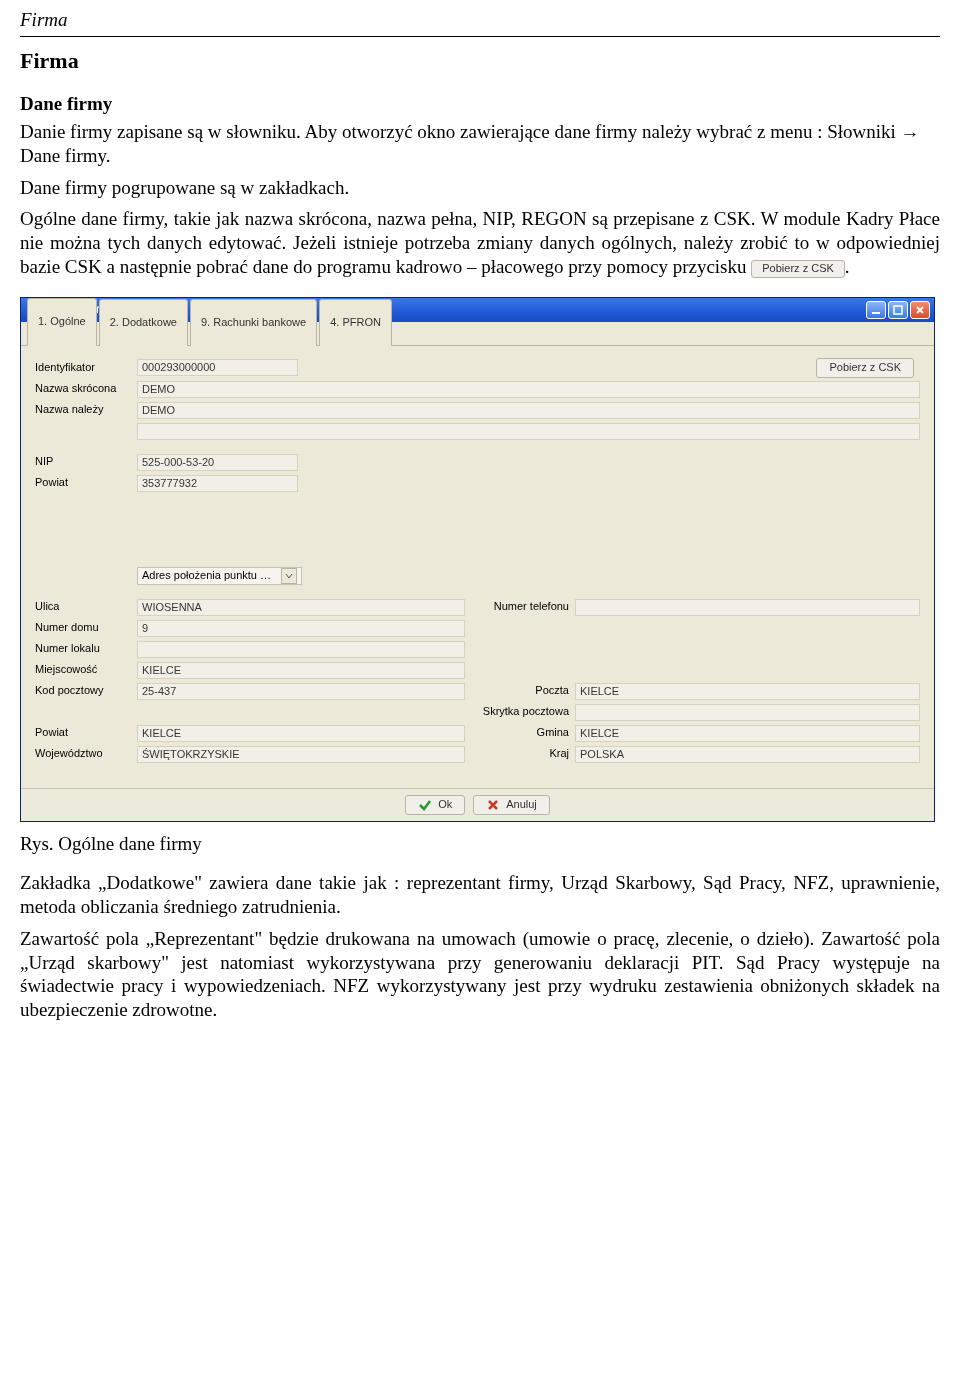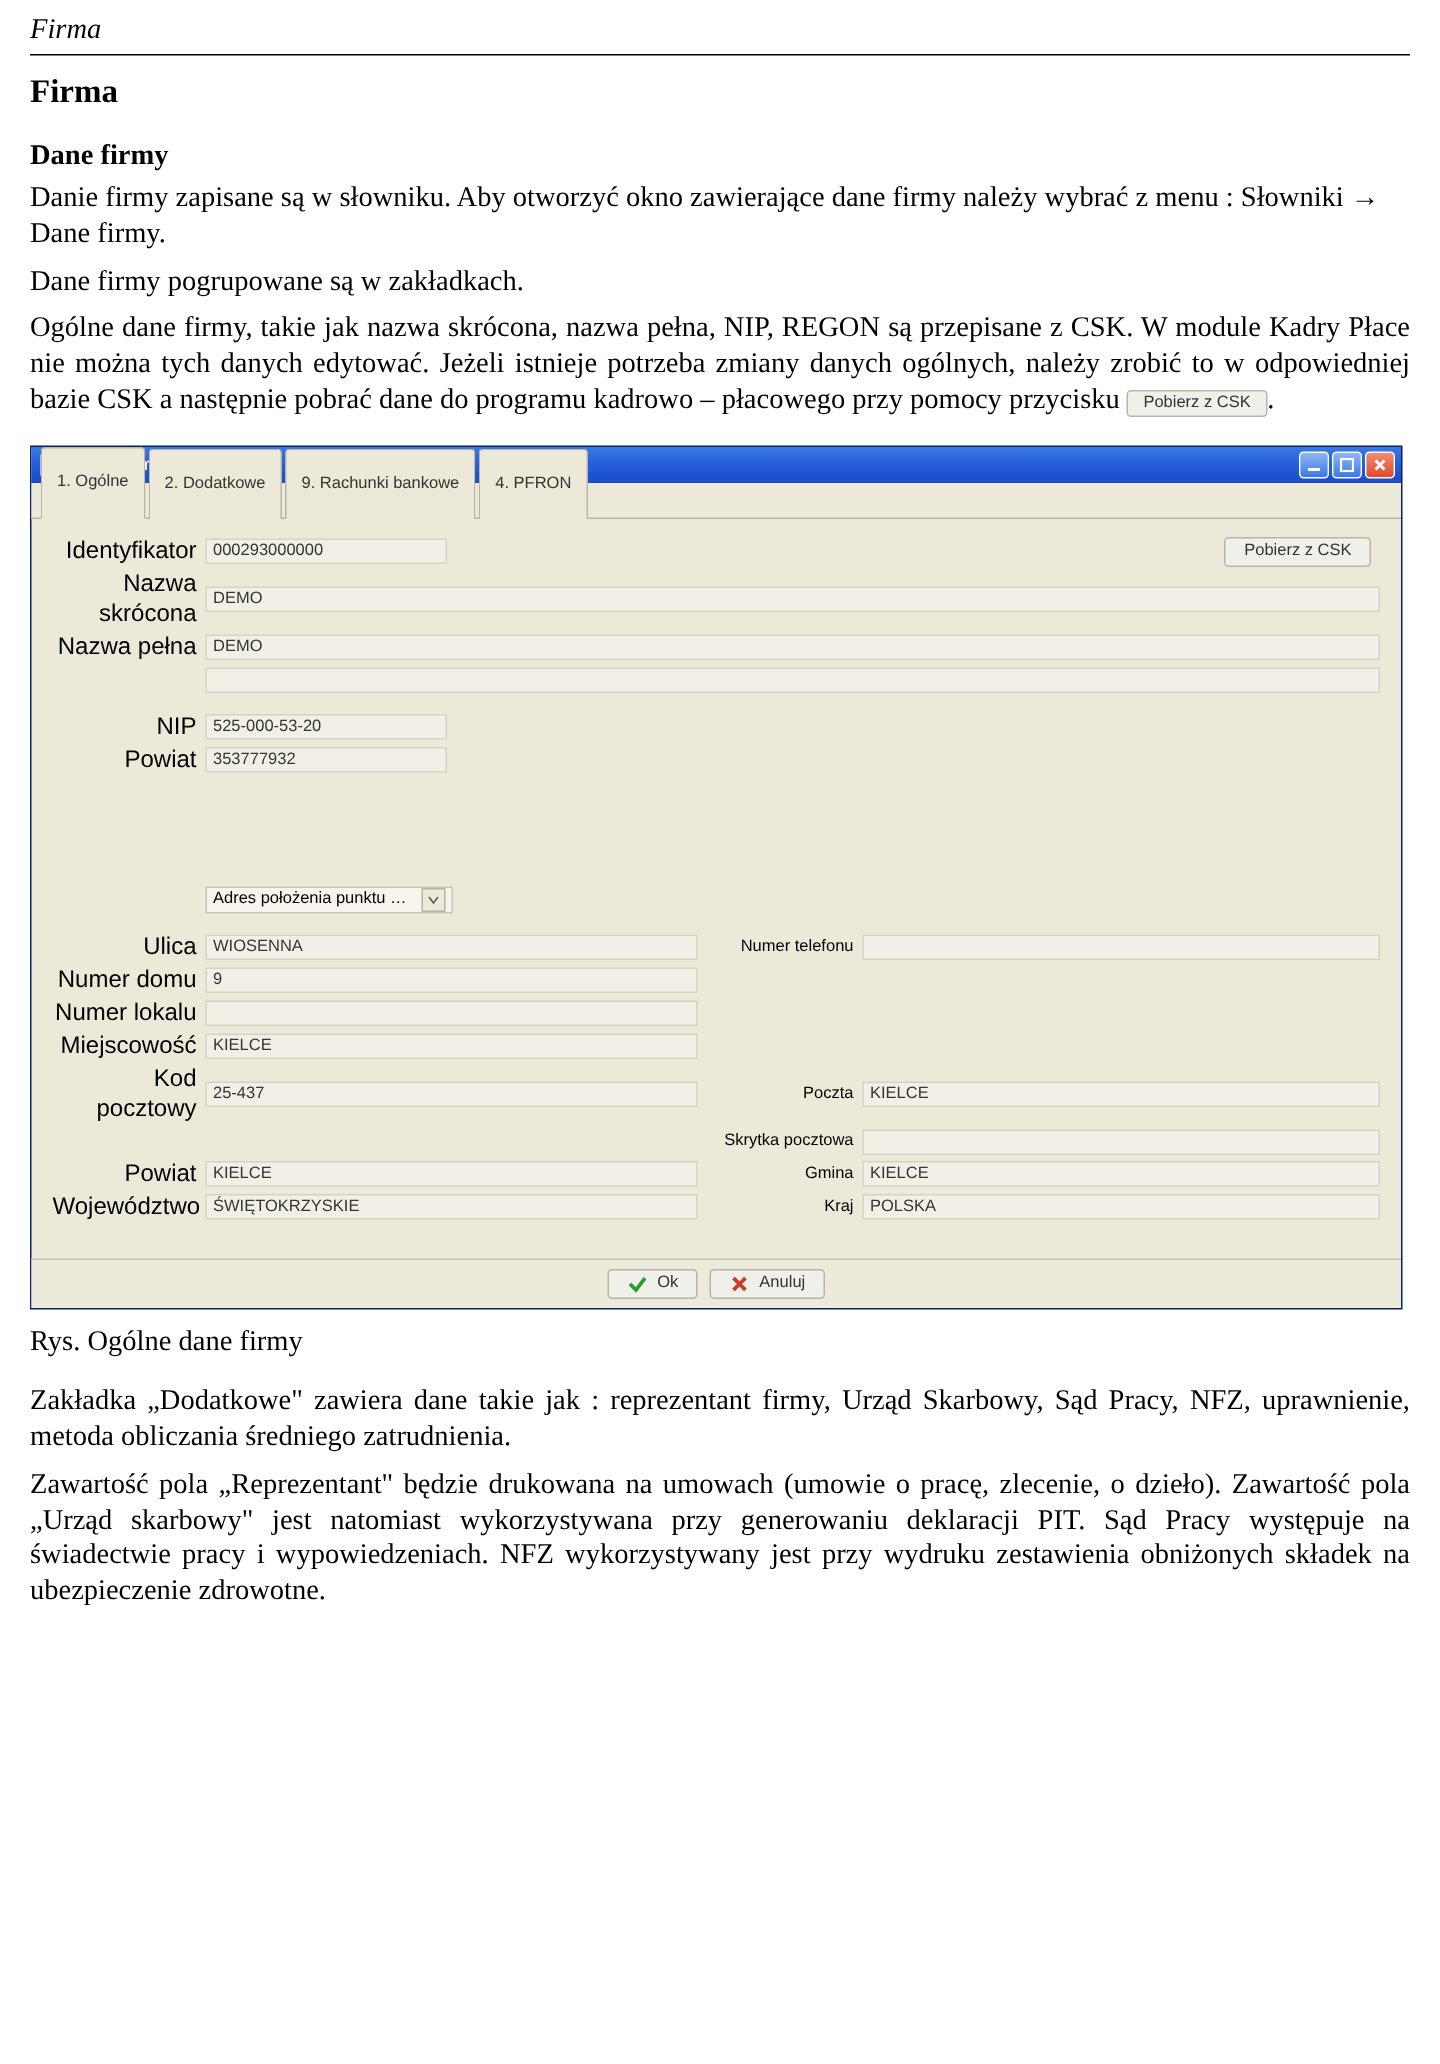--- a/index.html
+++ b/index.html
@@ -118,24 +118,24 @@
     padding: 10px 14px 6px 14px;
   }
   .row {
     display: flex;
     align-items: center;
     margin: 2px 0;
     min-height: 19px;
   }
   .lbl {
     width: 102px;
-    text-align: right;
+    text-align: left;
     padding-right: 6px;
     color: #000;
-    font-size: 16px;
+    font-size: 11px;
     flex-shrink: 0;
   }
   .lbl-r {
     width: 110px;
     text-align: right;
     padding-right: 6px;
     font-size: 11px;
     flex-shrink: 0;
   }
   .val {
@@ -266,21 +266,21 @@
         <span class="btn">Pobierz z CSK</span>
       </div>
     </div>
 
     <div class="row">
       <div class="lbl">Nazwa skrócona</div>
       <div class="val long">DEMO</div>
     </div>
 
     <div class="row">
-      <div class="lbl">Nazwa pełna</div>
+      <div class="lbl">Nazwa należy</div>
       <div class="val long">DEMO</div>
     </div>
     <div class="row">
       <div class="lbl"></div>
       <div class="val long"></div>
     </div>
 
     <div class="spacer-row"></div>
 
     <div class="row">

